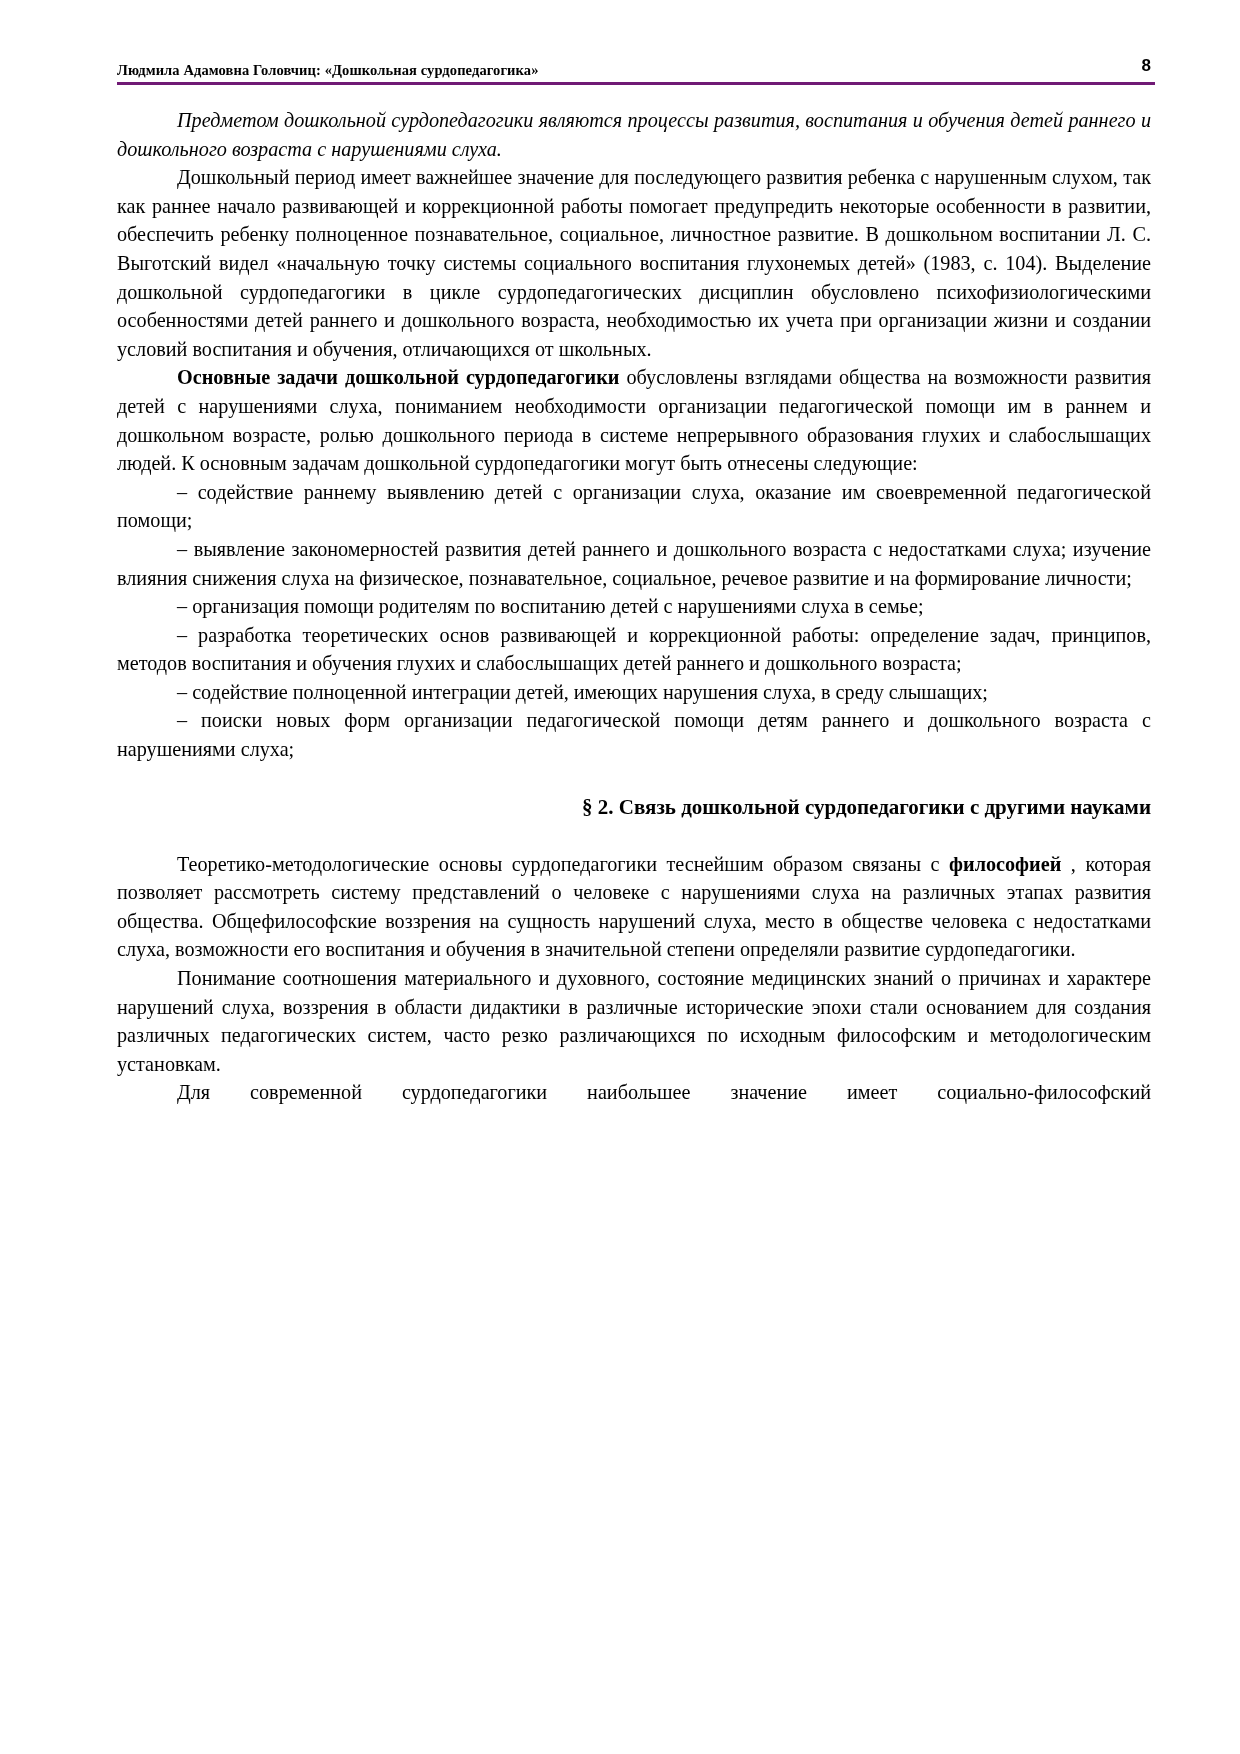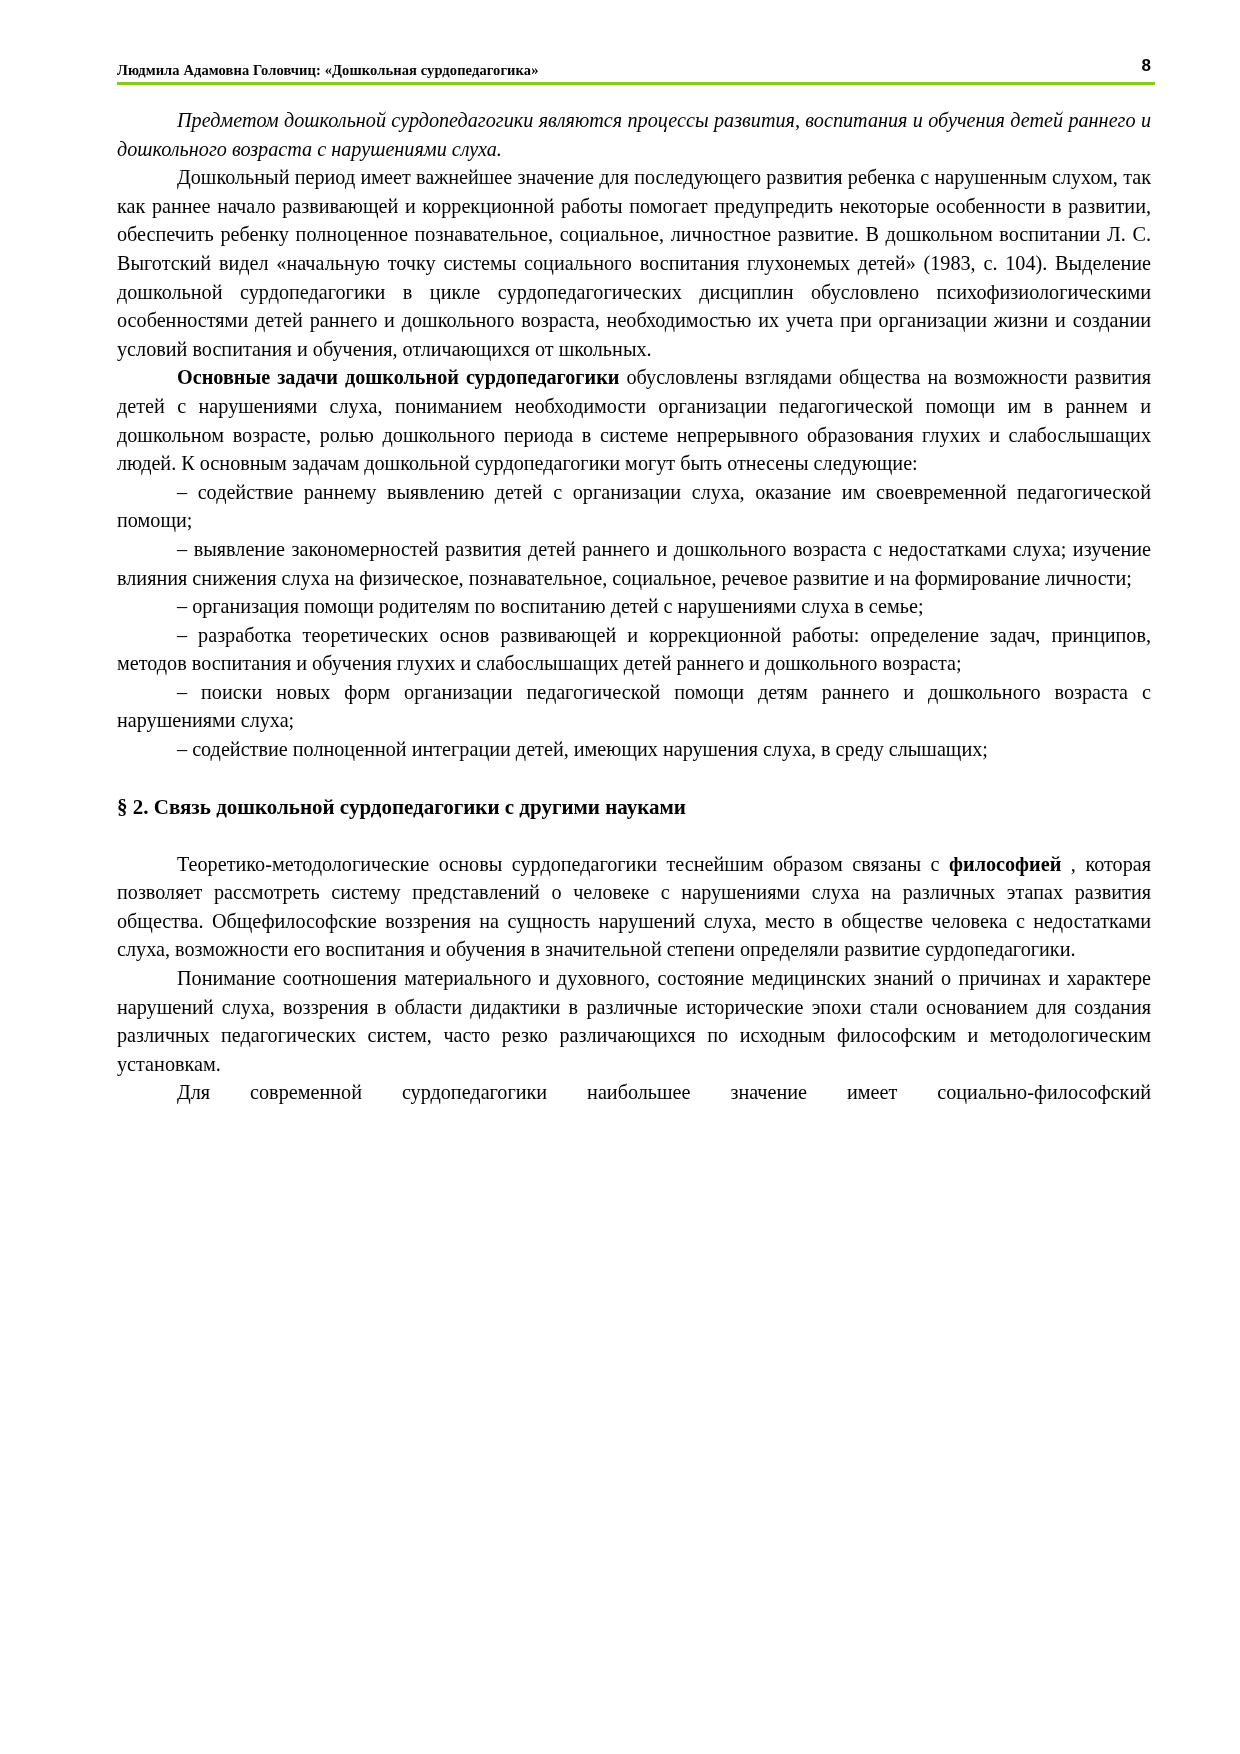--- a/index.html
+++ b/index.html
@@ -1,39 +1,39 @@
 <!DOCTYPE html>
 <html><head>
 <meta charset="utf-8">
 <style>
   html, body { margin: 0; padding: 0; background: #ffffff; }
   body { width: 1240px; height: 1754px; position: relative; overflow: hidden; color: #000; }
   .page { position: absolute; left: 117px; top: 0; width: 1034px; }
   .running-header {
     position: absolute; top: 56px; left: 0; width: 1038px; height: 26px;
-    border-bottom: 3px solid #84cc16;
+    border-bottom: 3px solid #701a75;
     font-family: "Liberation Serif", serif; font-weight: bold; font-size: 14.5px;
   }
   .running-header .title { position: absolute; left: 0; bottom: 3px; letter-spacing: 0.1px; }
   .running-header .page-num {
     position: absolute; right: 4px; bottom: 6px;
     font-family: "Liberation Sans", sans-serif; font-weight: bold; font-size: 17px;
   }
   .body-text {
     position: absolute; top: 106px; left: 0; width: 1034px;
     font-family: "Liberation Serif", serif; font-size: 20.2px; line-height: 28.6px;
     text-align: justify;
   }
   .body-text p { margin: 0; }
   .indent { text-indent: 60px; }
   .italic { font-style: italic; }
   .bold { font-weight: bold; }
   .section-heading {
     margin: 0; padding: 28px 0 28px 0;
-    text-align: left; font-weight: bold; font-size: 21px; line-height: 30px; font-family: Liberation Serif, serif;
+    text-align: right; font-weight: bold; font-size: 21px; line-height: 30px; font-family: Liberation Serif, serif;
   }
 </style>
 </head>
 <body>
 
 <div class="page">
 
   <div class="running-header">
     <span class="title">Людмила Адамовна Головчиц: «Дошкольная сурдопедагогика»</span>
     <span class="page-num">8</span>
@@ -41,22 +41,22 @@
 
   <div class="body-text">
     <p class="indent italic">Предметом дошкольной сурдопедагогики являются процессы развития, воспитания и обучения детей раннего и дошкольного возраста с нарушениями слуха.</p>
     <p class="indent">Дошкольный период имеет важнейшее значение для последующего развития ребенка с нарушенным слухом, так как раннее начало развивающей и коррекционной работы помогает предупредить некоторые особенности в развитии, обеспечить ребенку полноценное познавательное, социальное, личностное развитие. В дошкольном воспитании Л. С. Выготский видел «начальную точку системы социального воспитания глухонемых детей» (1983, с. 104). Выделение дошкольной сурдопедагогики в цикле сурдопедагогических дисциплин обусловлено психофизиологическими особенностями детей раннего и дошкольного возраста, необходимостью их учета при организации жизни и создании условий воспитания и обучения, отличающихся от школьных.</p>
     <p class="indent"><span class="bold">Основные задачи дошкольной сурдопедагогики</span><span>  обусловлены взглядами общества на возможности развития детей с нарушениями слуха, пониманием необходимости организации педагогической помощи им в раннем и дошкольном возрасте, ролью дошкольного периода в системе непрерывного образования глухих и слабослышащих людей. К основным задачам дошкольной сурдопедагогики могут быть отнесены следующие:</span></p>
 
     <p class="indent">– содействие раннему выявлению детей с организации слуха, оказание им своевременной педагогической помощи;</p>
     <p class="indent">– выявление закономерностей развития детей раннего и дошкольного возраста с недостатками слуха; изучение влияния снижения слуха на физическое, познавательное, социальное, речевое развитие и на формирование личности;</p>
     <p class="indent">– организация помощи родителям по воспитанию детей с нарушениями слуха в семье;</p>
     <p class="indent">– разработка теоретических основ развивающей и коррекционной работы: определение задач, принципов, методов воспитания и обучения глухих и слабослышащих детей раннего и дошкольного возраста;</p>
+    <p class="indent">– содействие полноценной интеграции детей, имеющих нарушения слуха, в среду слышащих;</p>
     <p class="indent">– поиски новых форм организации педагогической помощи детям раннего и дошкольного возраста с нарушениями слуха;</p>
-    <p class="indent">– содействие полноценной интеграции детей, имеющих нарушения слуха, в среду слышащих;</p>
 
     <h2 class="section-heading">§ 2. Связь дошкольной сурдопедагогики с другими науками</h2>
 
     <p class="indent"><span>Теоретико-методологические основы сурдопедагогики теснейшим образом связаны с </span><span class="bold">философией</span><span> , которая позволяет рассмотреть систему представлений о человеке с нарушениями слуха на различных этапах развития общества. Общефилософские воззрения на сущность нарушений слуха, место в обществе человека с недостатками слуха, возможности его воспитания и обучения в значительной степени определяли развитие сурдопедагогики.</span></p>
     <p class="indent">Понимание соотношения материального и духовного, состояние медицинских знаний о причинах и характере нарушений слуха, воззрения в области дидактики в различные исторические эпохи стали основанием для создания различных педагогических систем, часто резко различающихся по исходным философским и методологическим установкам.</p>
     <p class="indent" style="text-align-last: justify;">Для современной сурдопедагогики наибольшее значение имеет социально-философский</p>
   </div>
 </div>
 
 </body></html>

